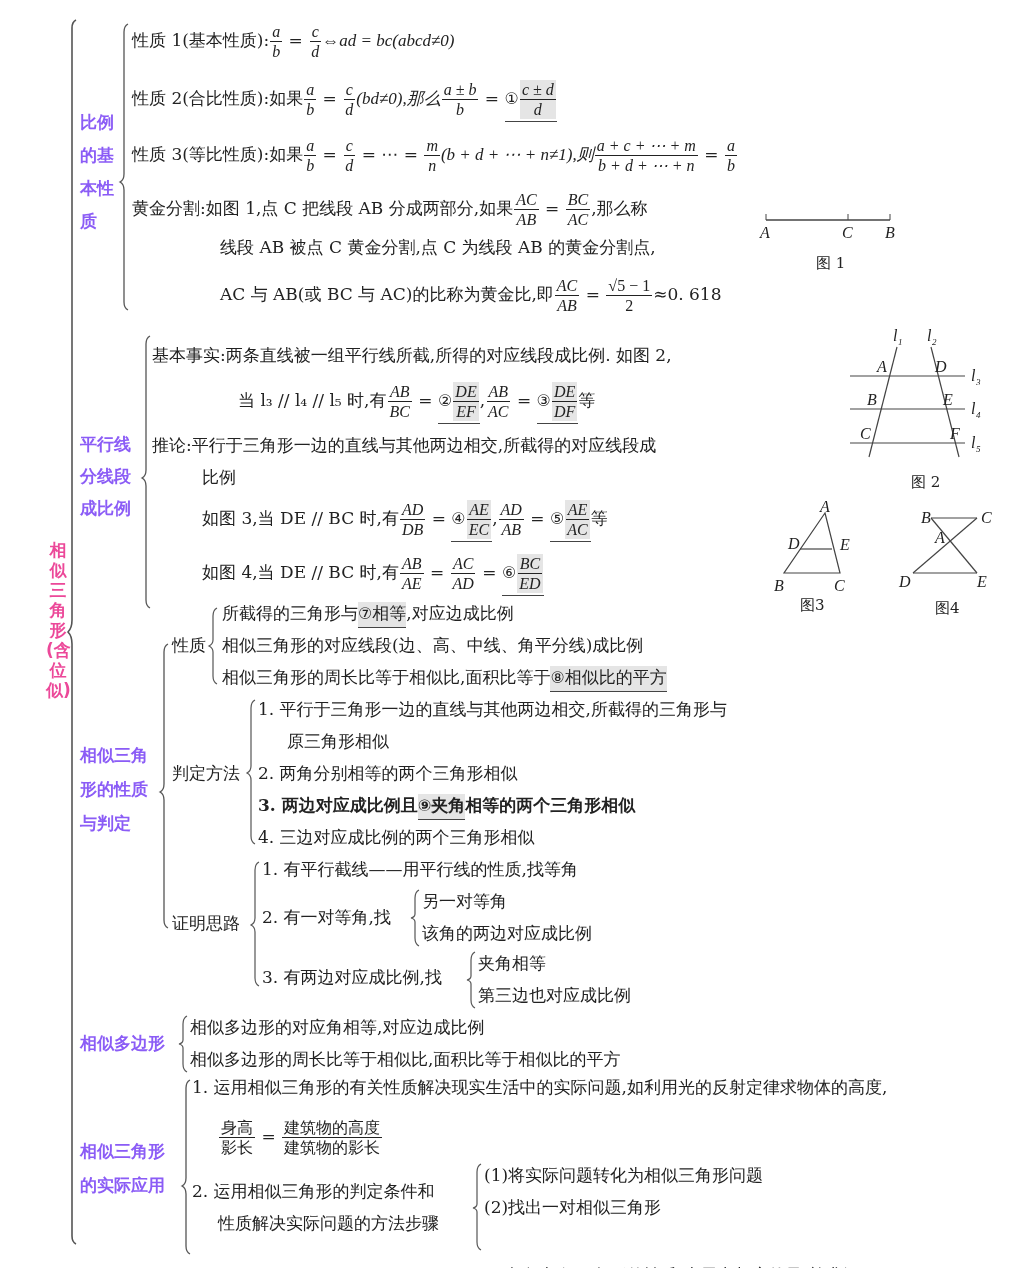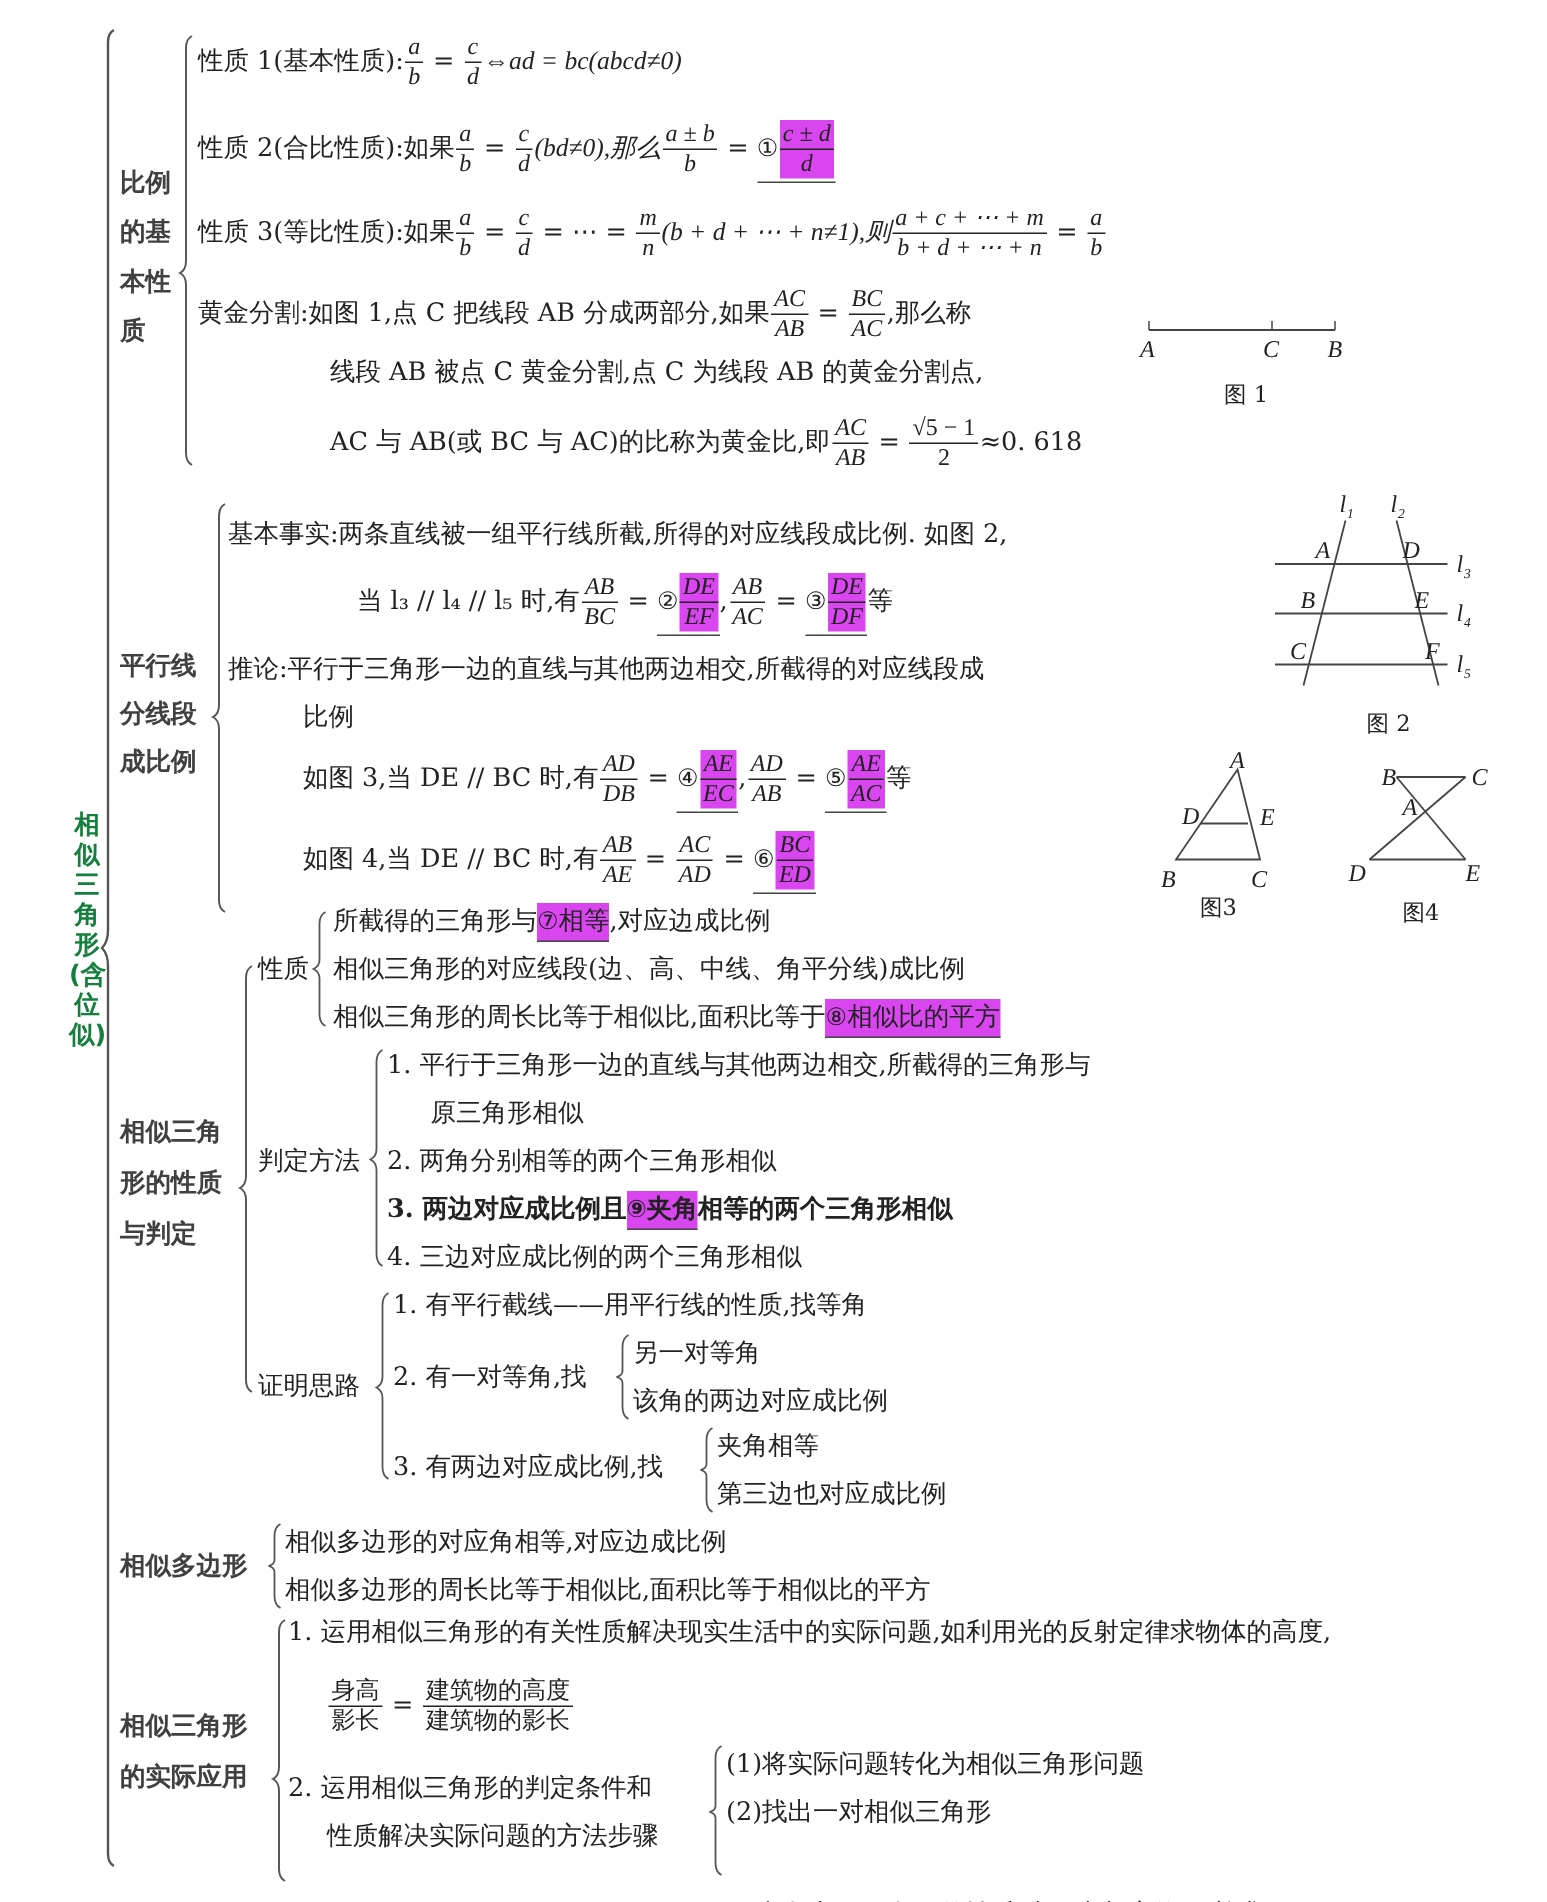--- a/index.html
+++ b/index.html
@@ -1,31 +1,31 @@
 <!DOCTYPE html>
 <html><head>
 <meta charset="utf-8">
 <style>
   html,body{margin:0;padding:0;background:#ffffff;}
   body{width:1031px;height:1268px;position:relative;overflow:hidden;
        font-family:"DejaVu Serif","Liberation Serif",serif;color:#222;font-size:17px;}
   .abs{position:absolute;white-space:nowrap;}
-  .bold{font-family:"DejaVu Sans","Liberation Sans",sans-serif;font-weight:bold;font-size:17px;color:#404040;}
+  .bold{font-family:"DejaVu Sans","Liberation Sans",sans-serif;font-weight:bold;font-size:17px;color:#8b5cf6;}
   .it{font-style:italic;font-family:"Liberation Serif","DejaVu Serif",serif;}
   .frac{display:inline-flex;flex-direction:column;align-items:center;vertical-align:middle;
         font-family:"Liberation Serif","DejaVu Serif",serif;font-style:italic;font-size:16px;line-height:19px;margin:0 1px;}
   .frac .num{border-bottom:1px solid #222;padding:0 2px;}
   .frac .den{padding:0 2px;}
   .frac.up{font-style:normal;}
   .ans{display:inline-block;border-bottom:1.5px solid #444;padding-bottom:2px;}
-  .hl{background:#d946ef;}
+  .hl{background:#e5e5e5;}
   .circ{font-style:normal;font-family:"DejaVu Sans",sans-serif;font-size:16px;}
   svg{position:absolute;overflow:visible;}
   .vtitle{position:absolute;left:46px;top:540px;width:24px;font-family:"DejaVu Sans",sans-serif;
-          font-weight:bold;font-size:17px;line-height:20px;text-align:center;color:#15803d;word-break:break-all;white-space:normal;}
+          font-weight:bold;font-size:17px;line-height:20px;text-align:center;color:#ec4899;word-break:break-all;white-space:normal;}
   .fig text{font-family:"Liberation Serif",serif;font-style:italic;font-size:16px;fill:#222;}
   .fig .cap{font-style:normal;font-family:"DejaVu Serif",serif;font-size:15px;}
 </style>
 </head>
 <body>
 
 <div class="vtitle">相似三角形(含位似)</div>
 <svg width="20" height="1268" style="left:66px;top:0">
   <path d="M10,20 Q6,22 6,28 L6,620 Q6,628 2,632 Q6,636 6,644 L6,1236 Q6,1242 10,1244" stroke="#555" stroke-width="1.6" fill="none"></path>
 </svg>

